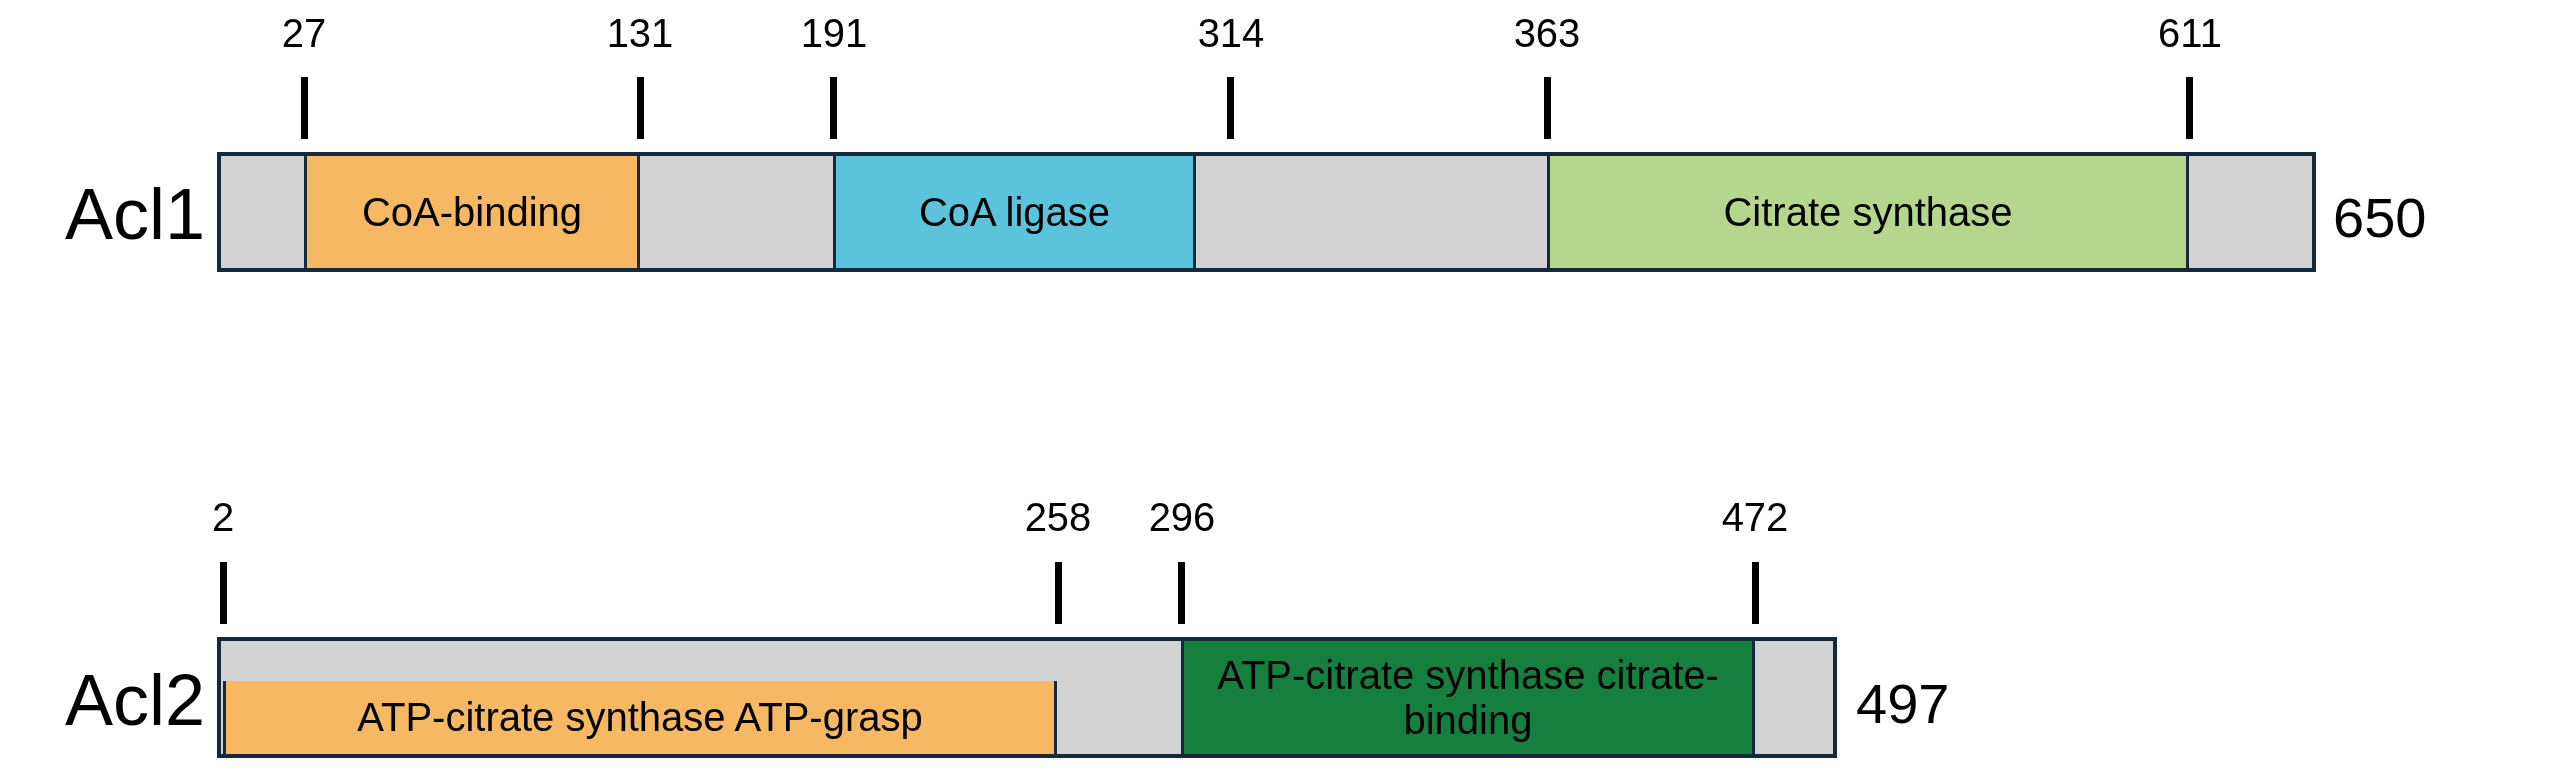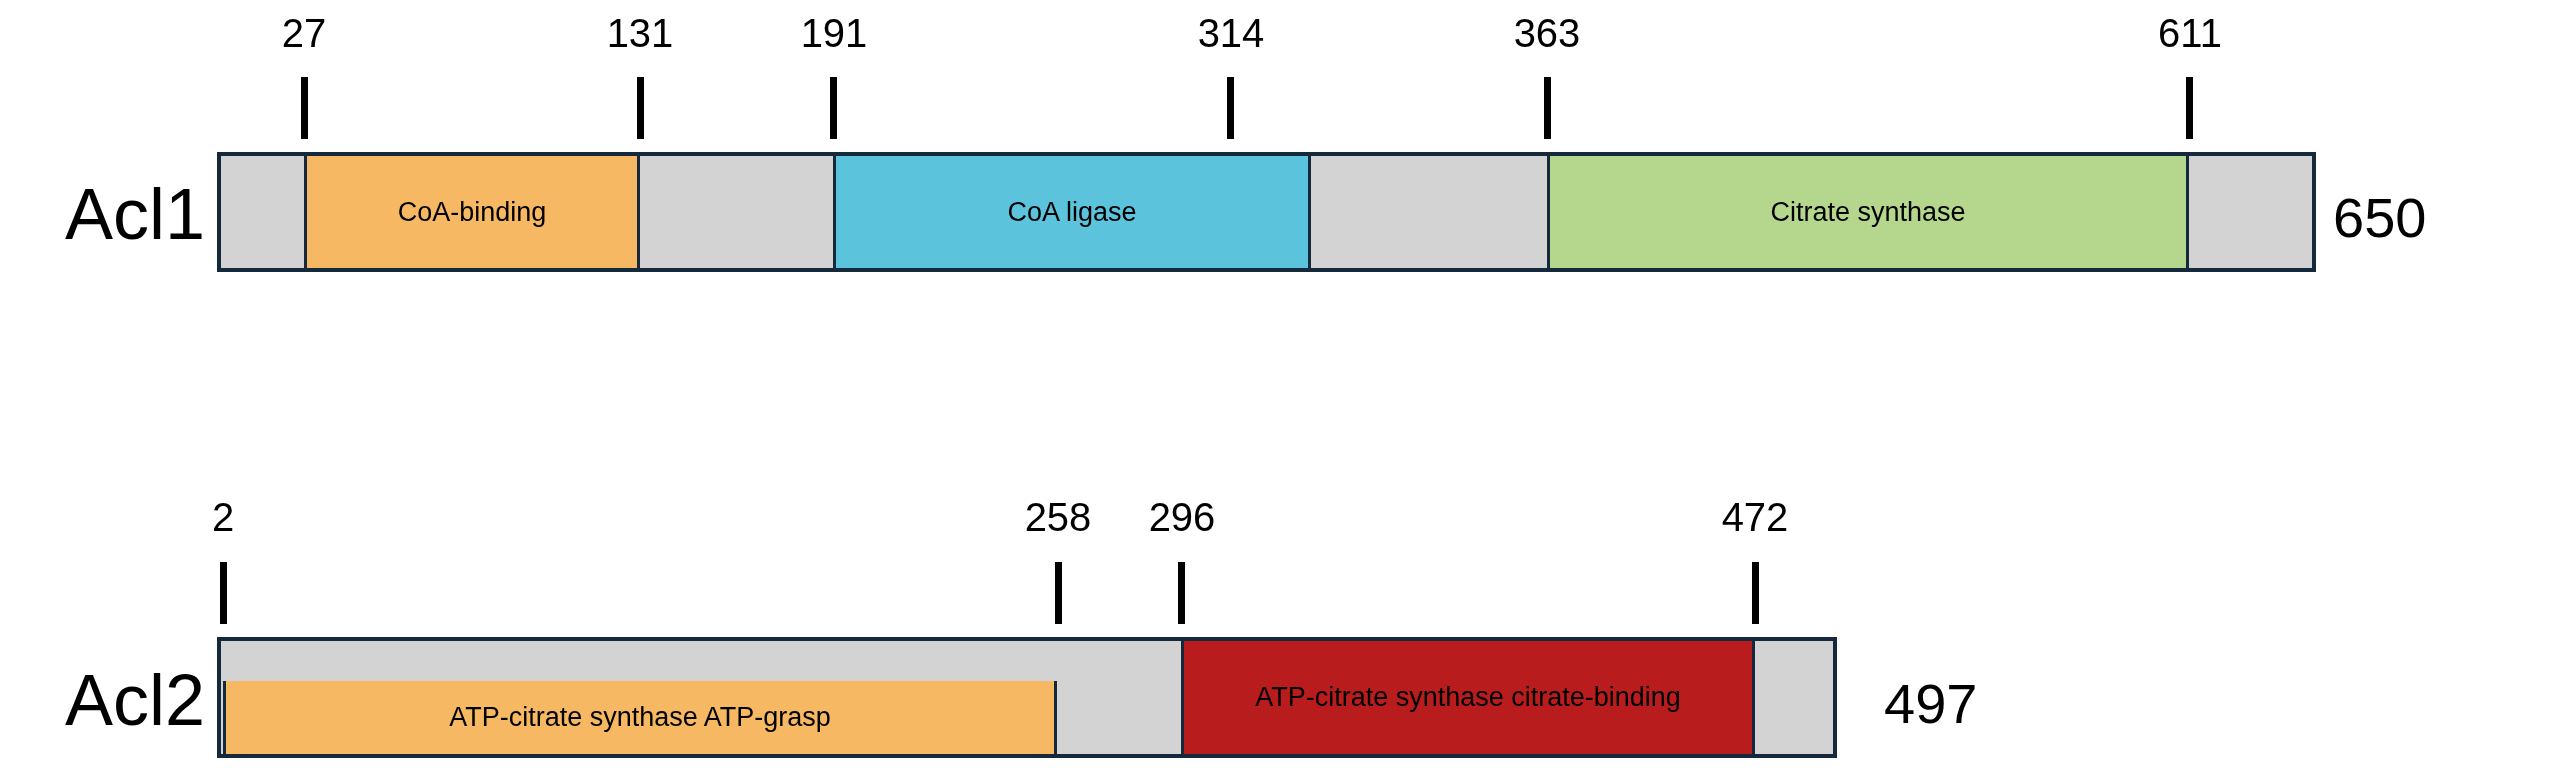--- a/index.html
+++ b/index.html
@@ -28,21 +28,21 @@
 
   .segment{
     position:absolute;
     top:0;
     bottom:0;
     box-sizing:border-box;
     display:flex;
     align-items:center;
     justify-content:center;
     text-align:center;
-    font-size:27px;
+    font-size:40px;
     line-height:1.12;
     color:#000;
     overflow:hidden;
     padding:0 3.9px;
   }
   .segment.bordered{border-left:3.9px solid #15293d;border-right:3.9px solid #15293d;}
 
   .tick{
     position:absolute;
     width:7px;
@@ -66,47 +66,47 @@
   }
 </style>
 </head>
 <body>
 
 <div id="stage" style="background: rgb(255, 255, 255);">
     <div class="protein-row">
       <div class="protein-name" style="right: 2371px; top: 178px;">Acl1</div>
       <div class="bar" style="left: 217px; top: 152px; width: 2099px; height: 120px; background: rgb(211, 211, 211); border-color: rgb(21, 41, 61);">
         <div class="segment bordered" style="left: 83px; width: 336px; background: rgb(246, 184, 98); border-color: rgb(21, 41, 61);">CoA-binding</div>
-        <div class="segment bordered" style="left: 612px; width: 478px; background: rgb(92, 195, 220); border-color: rgb(21, 41, 61);">CoA ligase</div>
+        <div class="segment bordered" style="left: 612px; width: 363px; background: rgb(92, 195, 220); border-color: rgb(21, 41, 61);">CoA ligase</div>
         <div class="segment bordered" style="left: 1326px; width: 642px; background: rgb(180, 214, 141); border-color: rgb(21, 41, 61);">Citrate synthase</div>
       </div>
       <div class="tick" style="left: 301px; top: 77px; height: 62px;"></div>
       <div class="tick-label" style="left: 304px; top: 13px;">27</div>
       <div class="tick" style="left: 637px; top: 77px; height: 62px;"></div>
       <div class="tick-label" style="left: 640px; top: 13px;">131</div>
       <div class="tick" style="left: 830px; top: 77px; height: 62px;"></div>
       <div class="tick-label" style="left: 834px; top: 13px;">191</div>
       <div class="tick" style="left: 1227px; top: 77px; height: 62px;"></div>
       <div class="tick-label" style="left: 1231px; top: 13px;">314</div>
       <div class="tick" style="left: 1544px; top: 77px; height: 62px;"></div>
       <div class="tick-label" style="left: 1547px; top: 13px;">363</div>
       <div class="tick" style="left: 2186px; top: 77px; height: 62px;"></div>
       <div class="tick-label" style="left: 2190px; top: 13px;">611</div>
       <div class="end-label" style="left: 2333px; top: 190px;">650</div>
     </div>
     <div class="protein-row">
       <div class="protein-name" style="right: 2371px; top: 664px;">Acl2</div>
       <div class="bar" style="left: 217px; top: 637px; width: 1620px; height: 121px; background: rgb(211, 211, 211); border-color: rgb(21, 41, 61);">
         <div class="segment bordered" style="left: 2px; width: 834px; background: rgb(246, 184, 98); border-color: rgb(21, 41, 61); margin-top: 40px;">ATP-citrate synthase ATP-grasp</div>
-        <div class="segment bordered" style="left: 960px; width: 574px; background: #b91c1c; border-color: rgb(21, 41, 61);">ATP-citrate synthase citrate-binding</div>
+        <div class="segment bordered" style="left: 960px; width: 574px; background: #15803d; border-color: rgb(21, 41, 61);">ATP-citrate synthase citrate-binding</div>
       </div>
       <div class="tick" style="left: 220px; top: 562px; height: 62px;"></div>
       <div class="tick-label" style="left: 223px; top: 497px;">2</div>
       <div class="tick" style="left: 1055px; top: 562px; height: 62px;"></div>
       <div class="tick-label" style="left: 1058px; top: 497px;">258</div>
       <div class="tick" style="left: 1178px; top: 562px; height: 62px;"></div>
       <div class="tick-label" style="left: 1182px; top: 497px;">296</div>
       <div class="tick" style="left: 1752px; top: 562px; height: 62px;"></div>
       <div class="tick-label" style="left: 1755px; top: 497px;">472</div>
-      <div class="end-label" style="left: 1856px; top: 676px; margin-left: 28px;">497</div>
+      <div class="end-label" style="left: 1856px; top: 676px;">497</div>
     </div>
   </div>
 
 
 </body></html>

